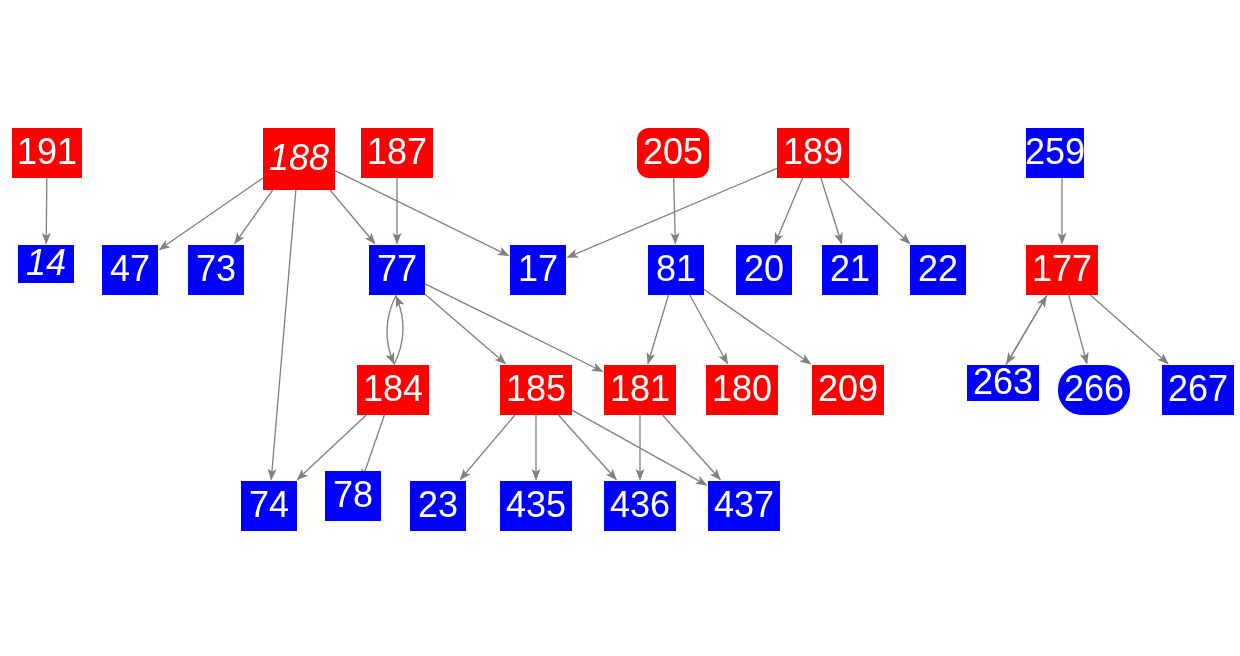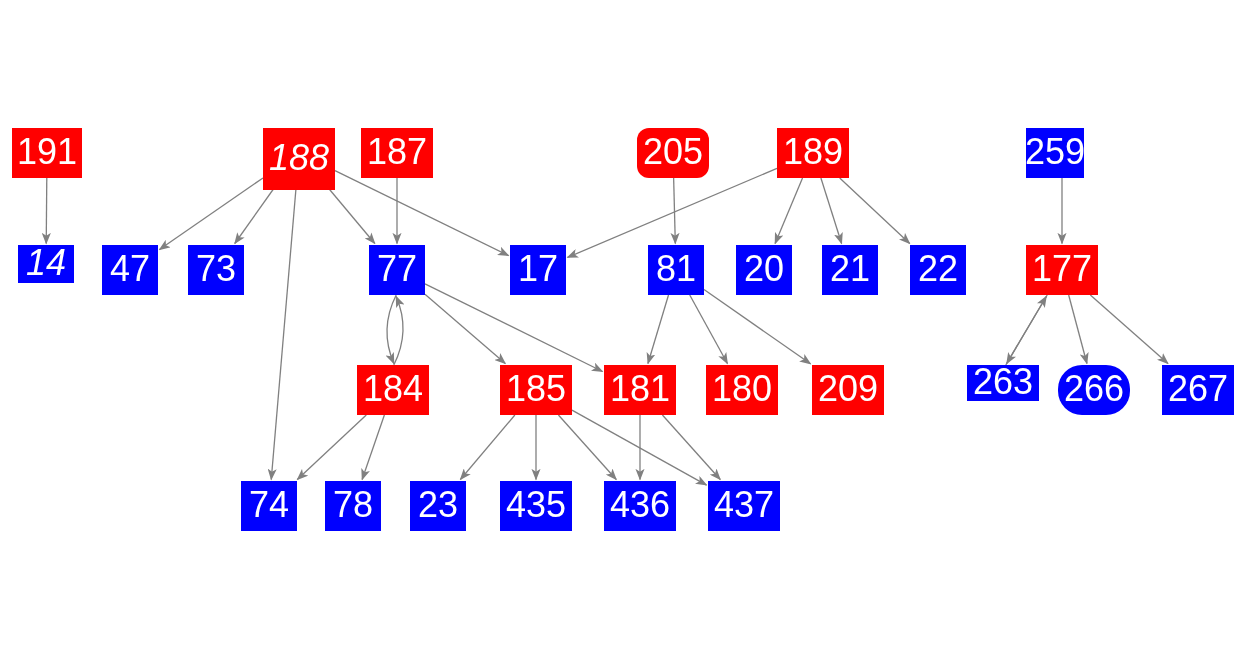--- a/index.html
+++ b/index.html
@@ -157,21 +157,21 @@
       </div>
       <div class="graph-node blue" style="left: 1058px; top: 365px; width: 72px; height: 50px; border-radius: 24px;">
         <span class="node-label">266</span>
       </div>
       <div class="graph-node blue" style="left: 1162px; top: 365px; width: 72px; height: 50px;">
         <span class="node-label">267</span>
       </div>
       <div class="graph-node blue" style="left: 241px; top: 481px; width: 56px; height: 50px;">
         <span class="node-label">74</span>
       </div>
-      <div class="graph-node blue" style="left: 325px; top: 481px; width: 56px; height: 50px;">
+      <div class="graph-node blue" style="left: 325px; top: 471px; width: 56px; height: 50px;">
         <span class="node-label">78</span>
       </div>
       <div class="graph-node blue" style="left: 410px; top: 481px; width: 56px; height: 50px; text-align: center;">
         <span class="node-label">23</span>
       </div>
       <div class="graph-node blue" style="left: 500px; top: 481px; width: 72px; height: 50px;">
         <span class="node-label">435</span>
       </div>
       <div class="graph-node blue" style="left: 604px; top: 481px; width: 72px; height: 50px;">
         <span class="node-label">436</span>

